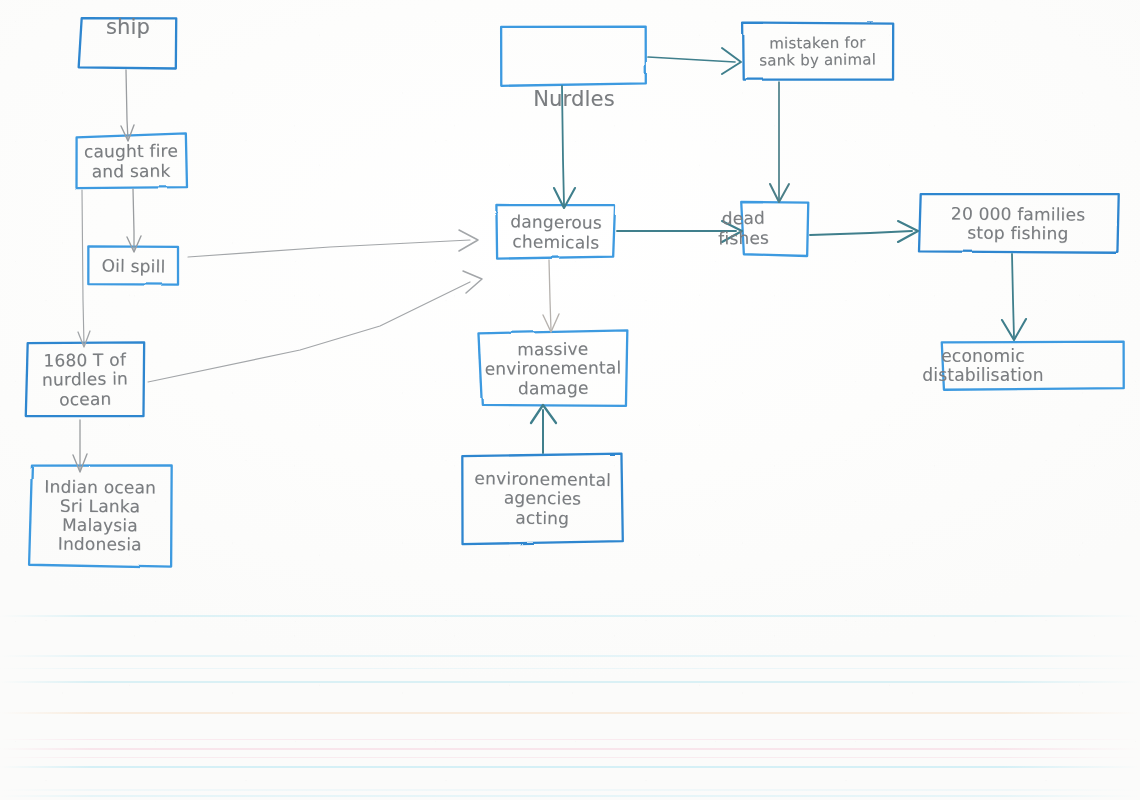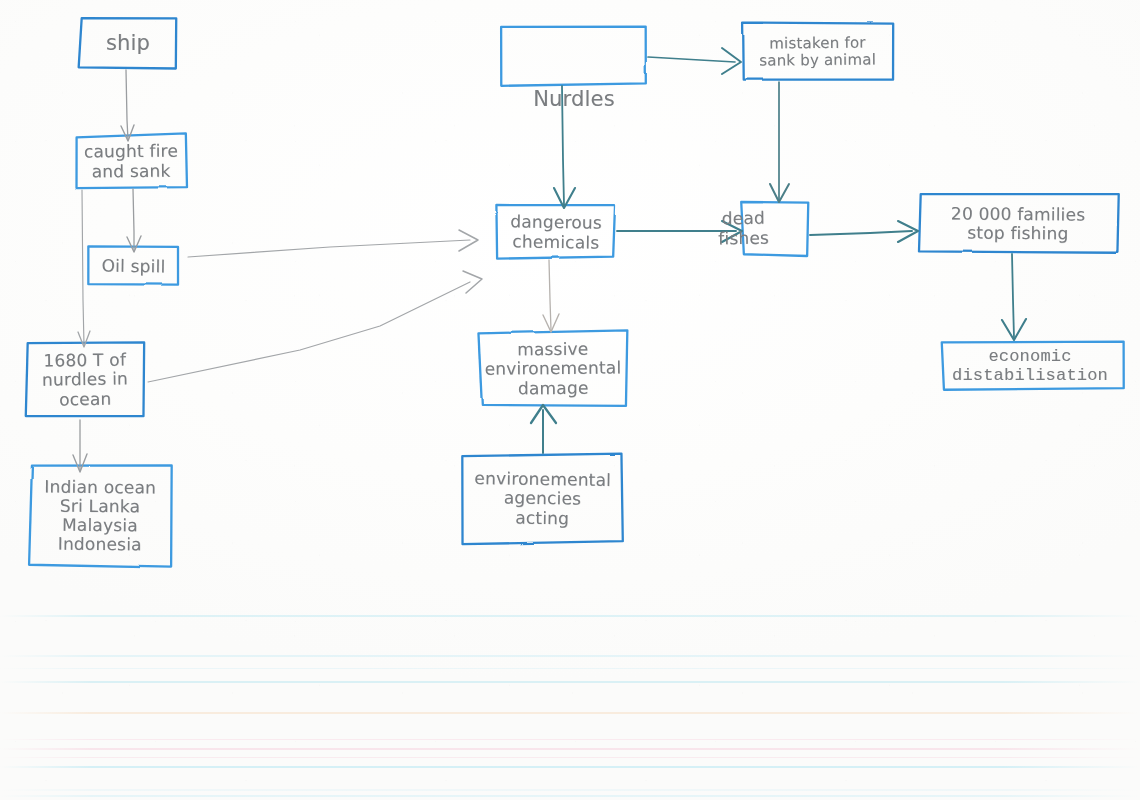--- a/index.html
+++ b/index.html
@@ -201,41 +201,41 @@
       </g>
 
       <g>
         <path d="M543,453 L543,430 L543,410" stroke="#3f7f8c" stroke-width="2"></path>
         <path d="M531,423 L543,405 L556,423" stroke="#3f7f8c" stroke-width="2.3"></path>
       </g>
     </g>
   </svg>
 
   <div id="nodes-layer">
-      <div class="node lg" style="left: 80px; top: 20px; width: 96px; height: 48px; transform: rotate(0deg);"><span class="node-title">ship</span></div>
+      <div class="node lg" style="left: 80px; top: 4px; width: 96px; height: 48px; transform: rotate(0deg);"><span class="node-title">ship</span></div>
       <div class="node md" style="left: 76px; top: 136px; width: 110px; height: 51px; transform: rotate(-0.53deg);"><span class="node-title">caught fire
 and sank</span></div>
       <div class="node md" style="left: 90px; top: 248px; width: 87px; height: 38px; transform: rotate(0.86deg);"><span class="node-title">Oil spill</span></div>
       <div class="node md" style="left: 26px; top: 342px; width: 118px; height: 76px; transform: rotate(-0.86deg);"><span class="node-title">1680 T of
 nurdles in
 ocean</span></div>
       <div class="node md" style="left: 30px; top: 466px; width: 140px; height: 100px; transform: rotate(0.53deg);"><span class="node-title">Indian ocean
 Sri Lanka
 Malaysia
 Indonesia</span></div>
       <div class="node lg" style="left: 502px; top: 26px; width: 144px; height: 58px; transform: rotate(0deg); margin-top: 45px;"><span class="node-title">Nurdles</span></div>
       <div class="node sm" style="left: 742px; top: 24px; width: 151px; height: 56px; transform: rotate(-0.53deg);"><span class="node-title">mistaken for
 sank by animal</span></div>
       <div class="node md" style="left: 497px; top: 207px; width: 118px; height: 51px; transform: rotate(0.86deg);"><span class="node-title">dangerous
 chemicals</span></div>
       <div class="node md" style="left: 711px; top: 202px; width: 65px; height: 53px; transform: rotate(-0.86deg);"><span class="node-title">dead
 fishes</span></div>
       <div class="node md" style="left: 919px; top: 196px; width: 198px; height: 56px; transform: rotate(0.53deg);"><span class="node-title">20 000  families
 stop fishing</span></div>
-      <div class="node md" style="left: 939px; top: 342px; width: 182px; height: 48px; transform: rotate(0deg); font-family: Liberation Mono, monospace;"><span class="node-title">economic
+      <div class="node md" style="left: 892px; top: 342px; width: 182px; height: 48px; transform: rotate(0deg);"><span class="node-title">economic
 distabilisation</span></div>
       <div class="node md" style="left: 480px; top: 332px; width: 146px; height: 74px; transform: rotate(-0.53deg);"><span class="node-title">massive
 environemental
 damage</span></div>
       <div class="node md" style="left: 462px; top: 455px; width: 161px; height: 88px; transform: rotate(0.86deg);"><span class="node-title">environemental
 agencies
 acting</span></div>
     </div>
 
 </div>

